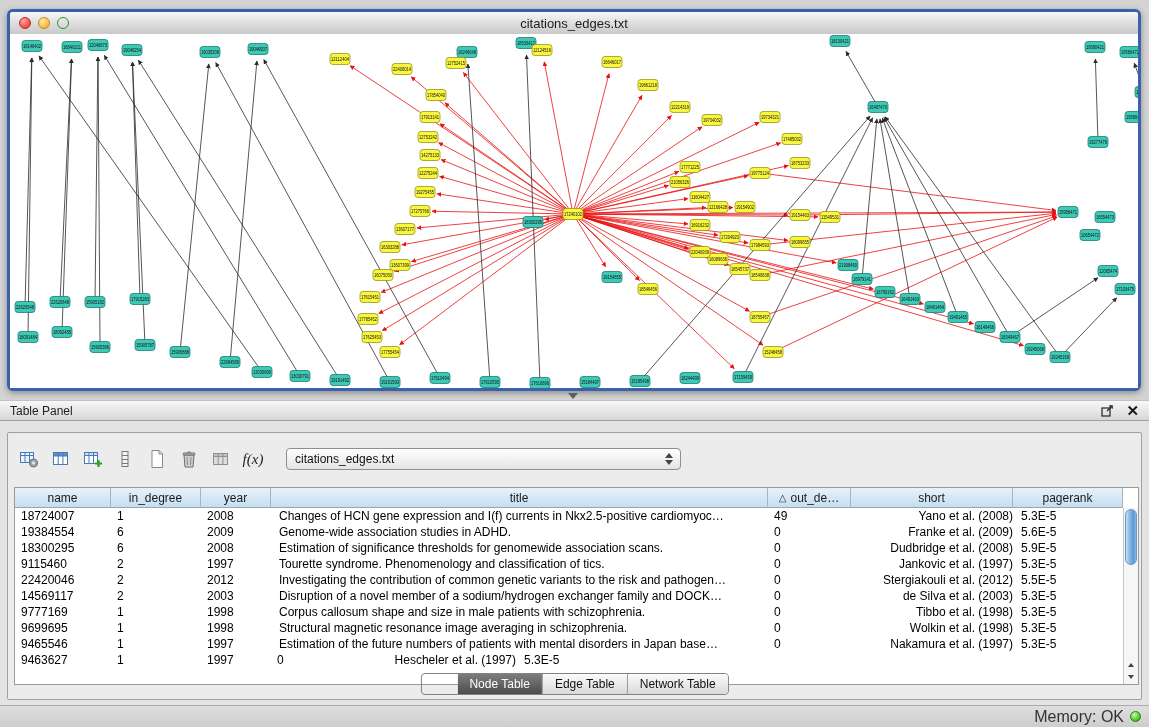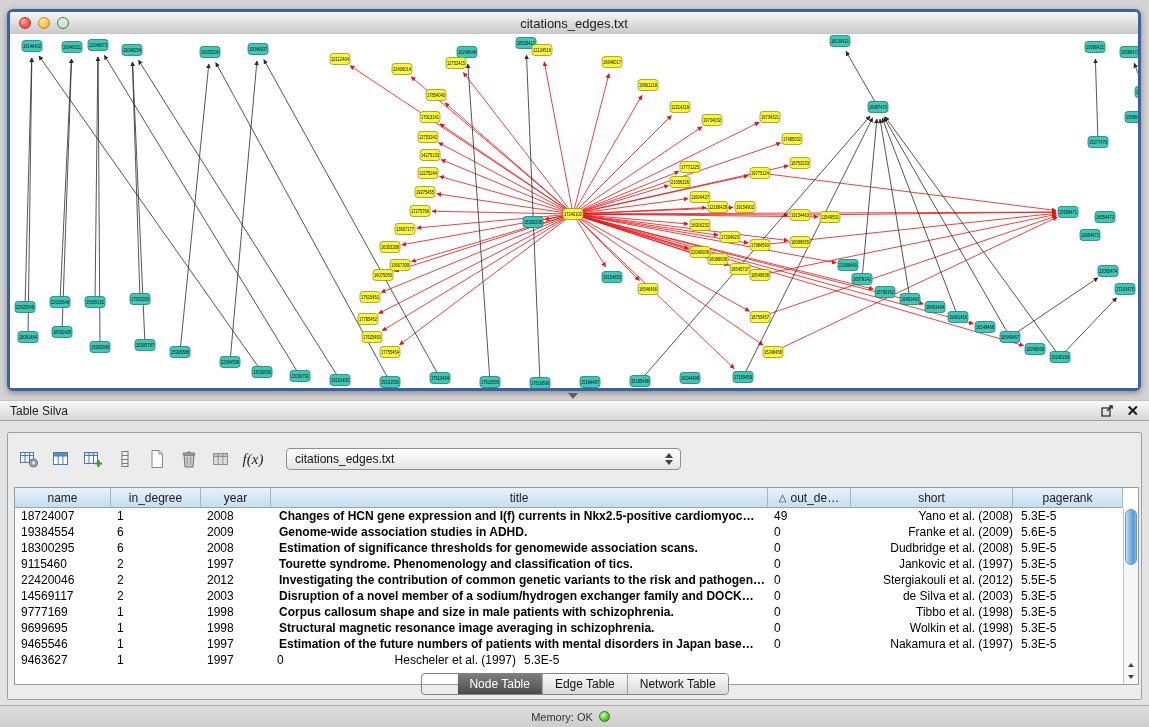--- a/index.html
+++ b/index.html
@@ -48,38 +48,38 @@
     border:1px solid #9a9a9a;overflow:hidden;padding-right:15px;}
   .thead{display:flex;height:20px;background:linear-gradient(#e3f0fa,#c8dff0);}
   .th{box-sizing:border-box;height:20px;border-right:1px solid #9fb6c6;border-bottom:1px solid #8fa8ba;
     background:linear-gradient(#e6f2fb,#c6def0);font-size:12px;color:#1a1a1a;
     display:flex;align-items:center;justify-content:center;overflow:hidden;white-space:nowrap;}
   .th .sort{margin-right:4px;font-size:10px;color:#333;}
   .trow{display:flex;height:16px;align-items:center;font-size:12px;color:#000;}
   .td{box-sizing:border-box;overflow:hidden;white-space:nowrap;}
   .c-name{width:96px;} .c-indeg{width:90px;} .c-year{width:70px;} .c-title{flex:1;}
   .c-outdeg{width:83px;} .c-short{width:162px;} .c-page{width:110px;}
-  .left{padding-left:6px;} .td.c-title{padding-left:8px;font-weight:bold;} .td.c-short{text-align:right;} .td.c-page{padding-left:8px;}
+  .left{padding-left:6px;} .td.c-title{padding-left:8px;} .td.c-short{text-align:right;} .td.c-page{padding-left:8px;}
 
   .vscroll{position:absolute;right:0;top:20px;bottom:0;width:15px;background:#f6f6f6;border-left:1px solid #c6c6c6;box-sizing:border-box;}
   .vthumb{position:absolute;left:1px;right:1px;top:1px;height:56px;border-radius:7px;box-sizing:border-box;
     background:linear-gradient(90deg,#cfe3f6,#8fc0ea 30%,#5b9bd8 75%,#8ab9e6);border:1px solid #6a97c4;}
   .sarrow{position:absolute;left:0;right:0;height:12px;display:flex;align-items:center;justify-content:center;}
   .sarrow .tri-up,.sarrow .tri-down{border-left-width:3px;border-right-width:3px;border-bottom-width:4px;border-top-width:4px;}
 
   .tabs{position:absolute;left:50%;transform:translateX(-50%);bottom:4px;height:20px;display:flex;
     border:1px solid #828282;border-radius:4px;overflow:hidden;}
   .tab{padding:0 12px;font-size:12px;display:flex;align-items:center;background:linear-gradient(#fbfbfb,#d9d9d9);
     border-left:1px solid #9a9a9a;color:#111;white-space:nowrap;}
   .tab:first-child{border-left:none;}
   .tab.sel{background:linear-gradient(#7d7d7d,#4c4c4c);color:#fff;margin-left:36px;}
 
   .status{position:absolute;left:0;bottom:0;width:100%;height:22px;box-sizing:border-box;
     background:linear-gradient(#dedede,#cdcdcd);border-top:1px solid #ababab;
-    display:flex;align-items:center;justify-content:center;padding-right:8px;font-size:11px;color:#333;}
+    display:flex;align-items:center;justify-content:flex-end;padding-right:8px;font-size:16px;color:#333;}
   .mem-dot{width:11px;height:11px;border-radius:50%;margin-left:6px;box-sizing:border-box;
     background:radial-gradient(circle at 35% 30%,#cdf8b6,#55d331 55%,#2f9c18);border:1px solid #2c7a12;}
 </style>
 </head>
 <body>
 
 <div class="screen">
 
   <div class="net-window">
     <div class="title-bar">
@@ -585,21 +585,21 @@
             <rect x="670" y="338.5" width="20" height="11" rx="3" fill="#3ec9b6" stroke="#1b7e72" stroke-width="0.8"></rect>
             <text x="680" y="345.8" text-anchor="middle" font-size="4.6" textLength="18" lengthAdjust="spacingAndGlyphs" fill="#111">18244499</text>
           </g>
         </svg>
     </div>
   </div>
 
   <div class="split-handle"></div>
 
   <div class="tp-header">
-    <div class="tp-title">Table Silva</div>
+    <div class="tp-title">Table Panel</div>
     <div class="tp-actions">
       <svg width="13" height="13" viewBox="0 0 13 13">
         <rect x="1" y="4" width="8" height="8" fill="none" stroke="#222" stroke-width="1.2"></rect>
         <path d="M6 7 L11 2 M8.2 1.8 h3 v3" stroke="#222" stroke-width="1.2" fill="none"></path>
       </svg>
       <div class="tp-close">✕</div>
     </div>
   </div>
 
   <div class="tp-body">

